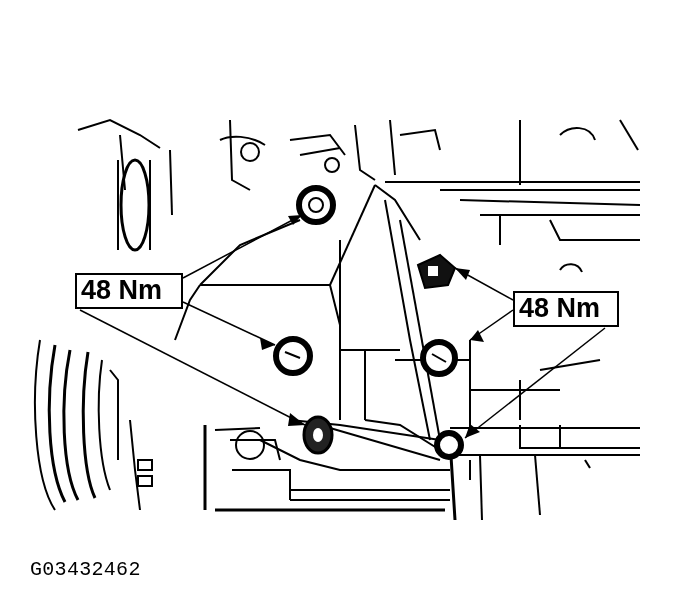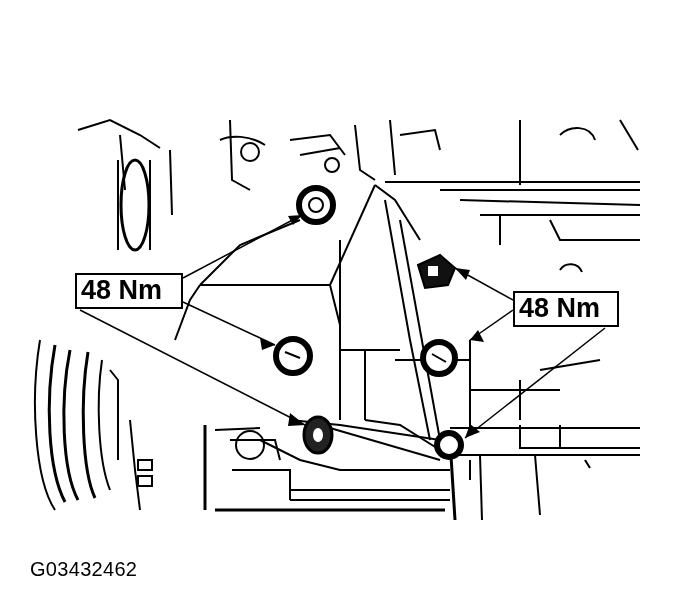--- a/index.html
+++ b/index.html
@@ -9,21 +9,21 @@
     .torque-label {
       position: absolute; background: #fff; border: 2px solid #000;
       font-family: "Liberation Sans", sans-serif; font-weight: bold;
       font-size: 27px; line-height: 30px; color: #000; padding: 0 4px;
       white-space: nowrap; box-sizing: border-box;
     }
     #label-left  { left: 75px;  top: 233px; width: 108px; height: 36px; }
     #label-right { left: 513px; top: 251px; width: 106px; height: 36px; }
     #figure-id {
       position: absolute; left: 30px; top: 518px;
-      font-family: Liberation Sans, sans-serif; font-size: 20px; color: #000;
+      font-family: Liberation Mono, monospace; font-size: 20px; color: #000;
       letter-spacing: 0.3px;
     }
     svg line, svg path, svg polyline, svg rect, svg circle, svg ellipse { vector-effect: non-scaling-stroke; }
   </style>
 </head>
 <body>
 
 <div id="figure">
   <svg width="682" height="616" viewBox="0 0 682 616" xmlns="http://www.w3.org/2000/svg">
     <g fill="none" stroke="#000" stroke-width="2">

